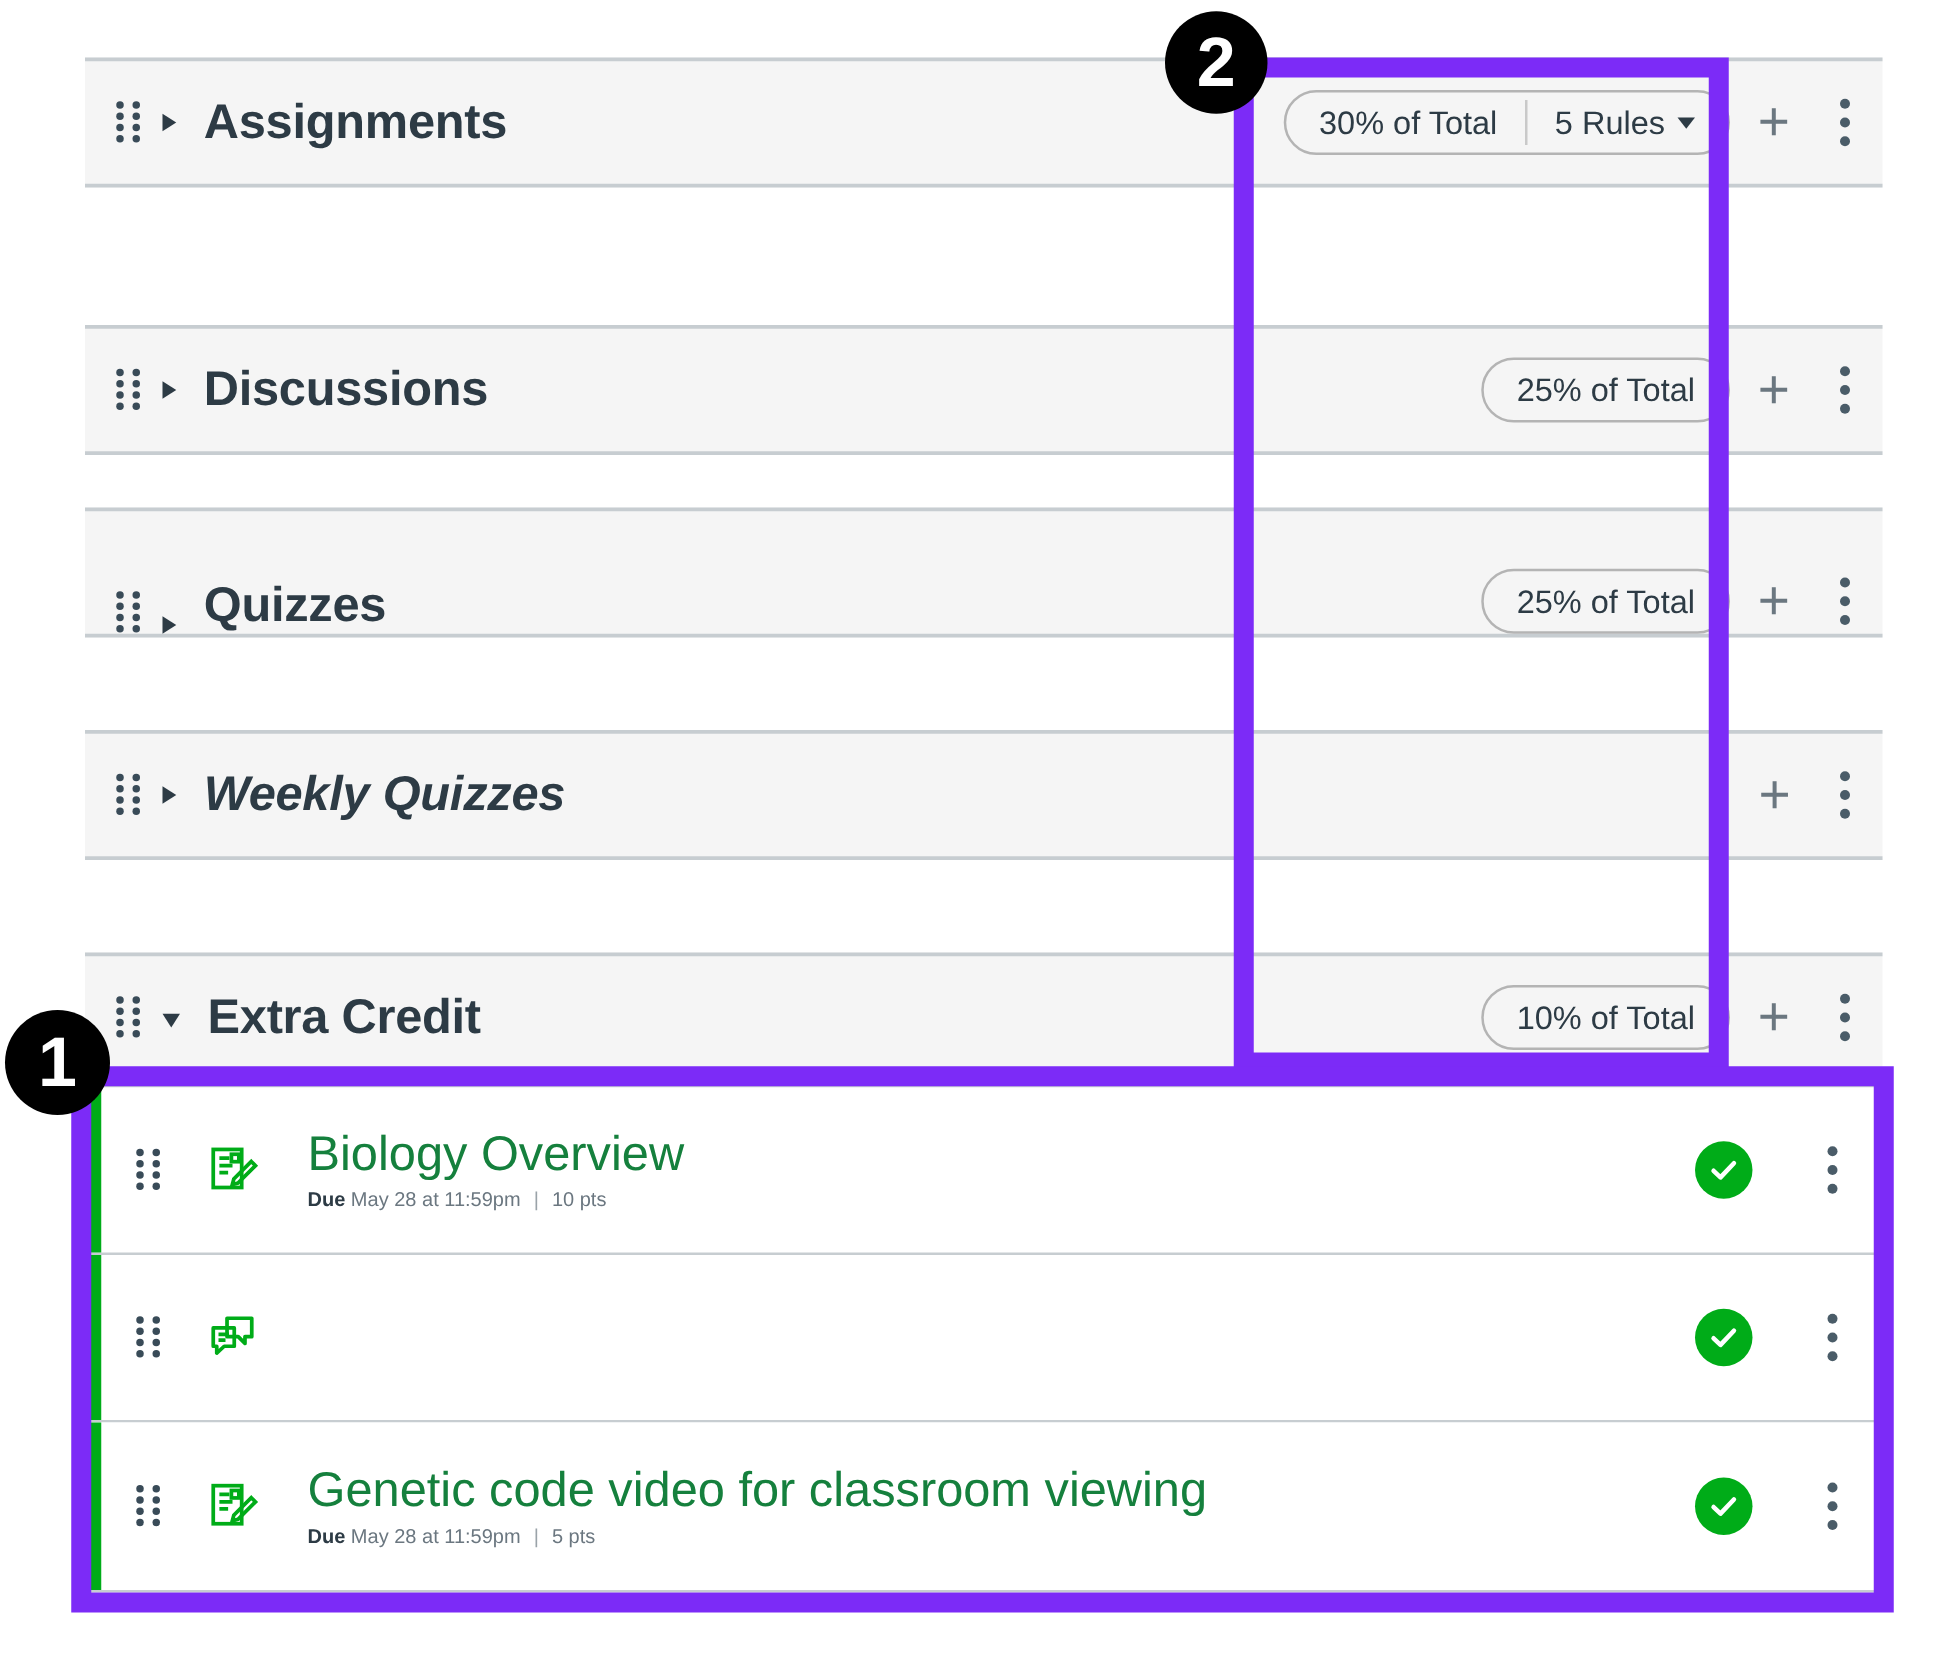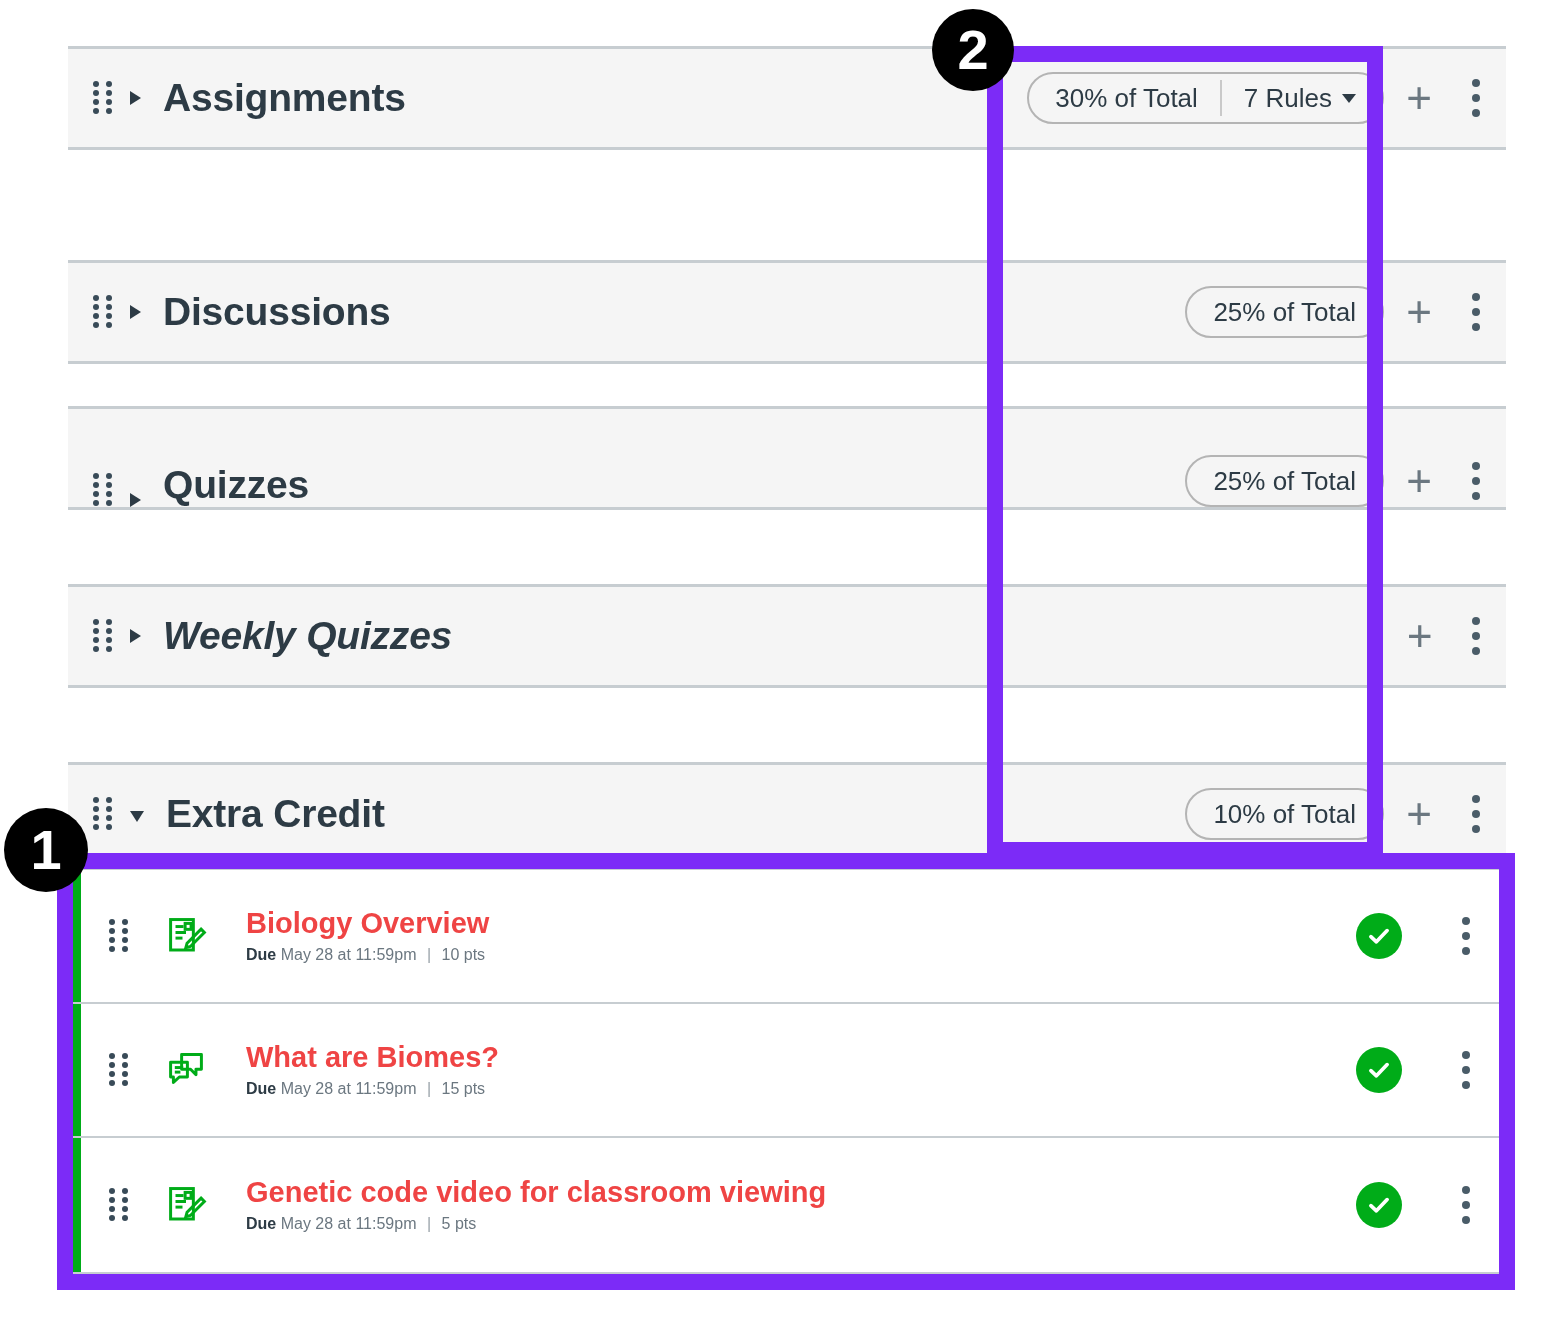--- a/index.html
+++ b/index.html
@@ -206,23 +206,23 @@
     justify-content: center;
   }
   .item-text {
     margin-left: 38px;
     display: flex;
     flex-direction: column;
     justify-content: center;
     gap: 6px;
   }
   .item-title {
-    font-size: 29px;
-    font-weight: bold;
-    color: #ef4444;
+    font-size: 39px;
+    font-weight: normal;
+    color: #15803d;
     line-height: 1.1;
     white-space: nowrap;
   }
   .item-meta {
     font-size: 16px;
     color: #6B7780;
     white-space: nowrap;
     line-height: 1.1;
   }
   .item-meta b { color: #2D3B45; font-weight: bold; }
@@ -282,21 +282,21 @@
         <i></i>
         <i></i>
         <i></i>
     </div>
     <div class="tri right"></div>
     <div class="group-title">Assignments</div>
     <div class="group-right">
       <div class="pill">
         <span class="seg">30% of Total</span>
         <span class="divider"></span>
-        <span class="seg"><span>7 Rules</span><span class="caret-down"></span></span>
+        <span class="seg"><span>5 Rules</span><span class="caret-down"></span></span>
       </div>
       <div class="plus-btn">+</div>
       <div class="kebab">
           <i></i>
           <i></i>
           <i></i>
         </div>
     </div>
   </div>
 
@@ -461,29 +461,20 @@
           <i></i>
       </div>
       <div class="item-icon">
         <svg width="42" height="42" viewBox="0 0 24 24" fill="none" stroke="#00AC18" stroke-width="1.7" stroke-linejoin="round">
           <path d="M9.5 3.2h11.3v8.4h-3.1v3.1l-3.1-3.1H9.5z"></path>
           <path d="M3.2 7.6h9.6v8.4h-4.6l-3.4 3.1v-3.1H3.2z"></path>
           <line x1="5.6" y1="10.6" x2="10.4" y2="10.6"></line>
           <line x1="5.6" y1="13.2" x2="8.8" y2="13.2"></line>
         </svg>
       </div>
-      <div class="item-text">
-        <div class="item-title">What are Biomes?</div>
-        <div class="item-meta">
-          <b>Due</b>
-          <span>May 28 at 11:59pm</span>
-          <span class="sep">|</span>
-          <span>15 pts</span>
-        </div>
-      </div>
       <div class="item-right">
         <div class="published">
           <svg width="26" height="26" viewBox="0 0 24 24" fill="none" stroke="#ffffff" stroke-width="3.4" stroke-linecap="round" stroke-linejoin="round">
             <polyline points="4.5,12.6 9.6,17.4 19.5,7"></polyline>
           </svg>
         </div>
         <div class="kebab">
             <i></i>
             <i></i>
             <i></i>

